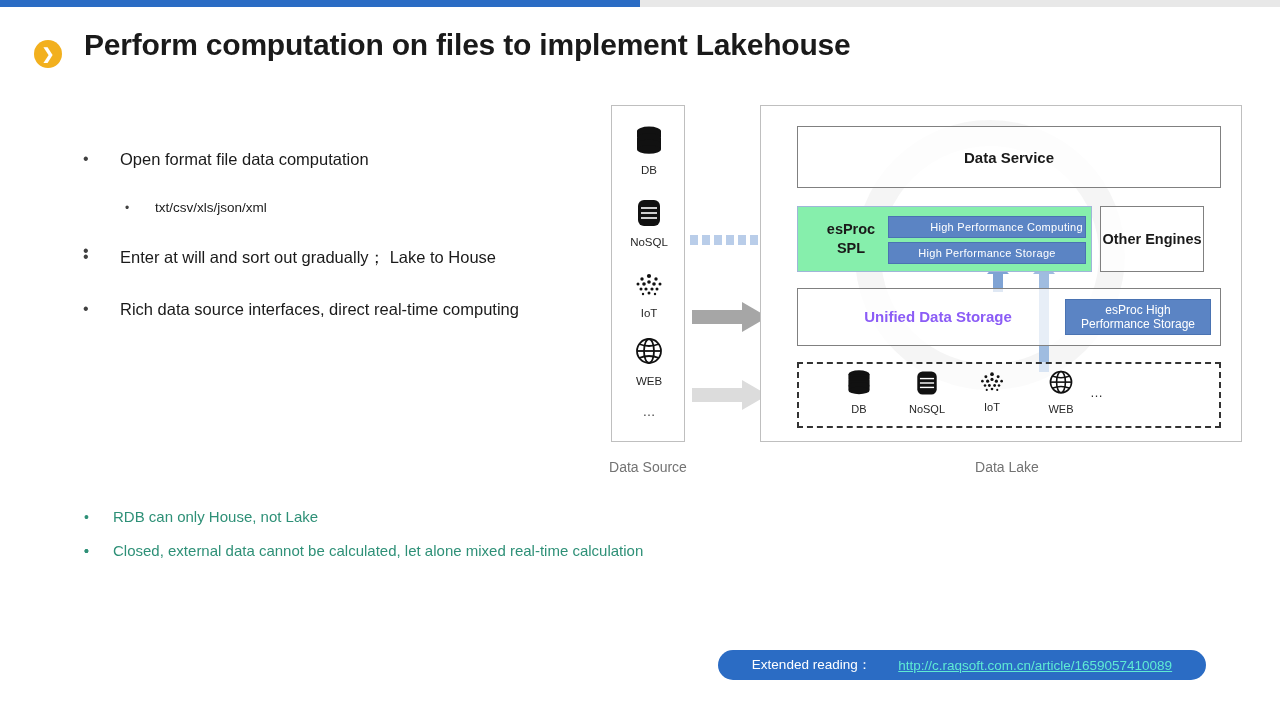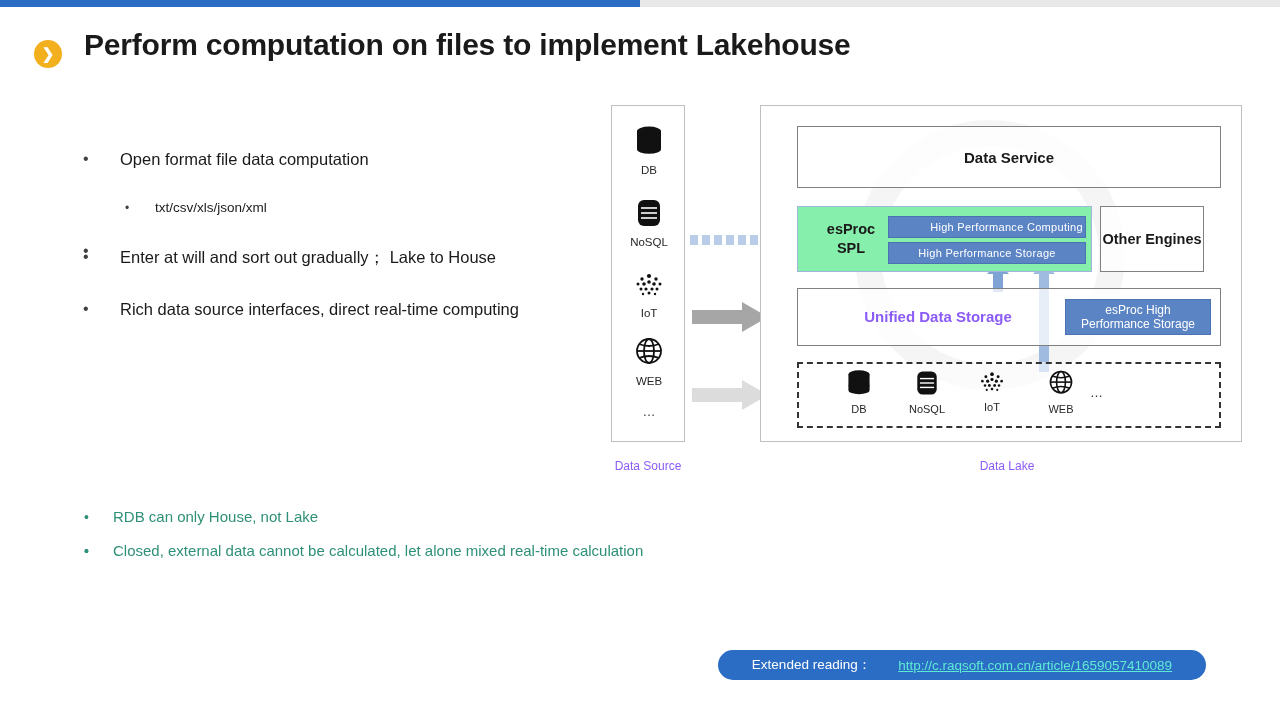--- a/index.html
+++ b/index.html
@@ -146,21 +146,21 @@
     position: absolute; left: 797px; top: 362px; width: 424px; height: 66px;
     border: 2px dashed #333333; background: rgba(255,255,255,0.6);
   }
   .dl-src { position: absolute; top: 368px; width: 66px; text-align: center; }
   .dl-src-label { font-size: 11px; color: #262626; margin-top: 1px; }
   #dl-src-dots {
     position: absolute; left: 1090px; top: 385px; font-size: 13px; color: #333;
   }
 
   .caption {
-    position: absolute; font-size: 12px; color: #8b5cf6; text-align: center;
+    position: absolute; font-size: 14px; color: #737373; text-align: center;
   }
   #caption-ds { left: 578px; top: 459px; width: 140px; }
   #caption-dl { left: 937px; top: 459px; width: 140px; }
 
   
   .arrow-wrap { position: absolute; }
 
   
   #green-list { position: absolute; left: 80px; top: 500px; width: 1000px; }
   .green-item {

